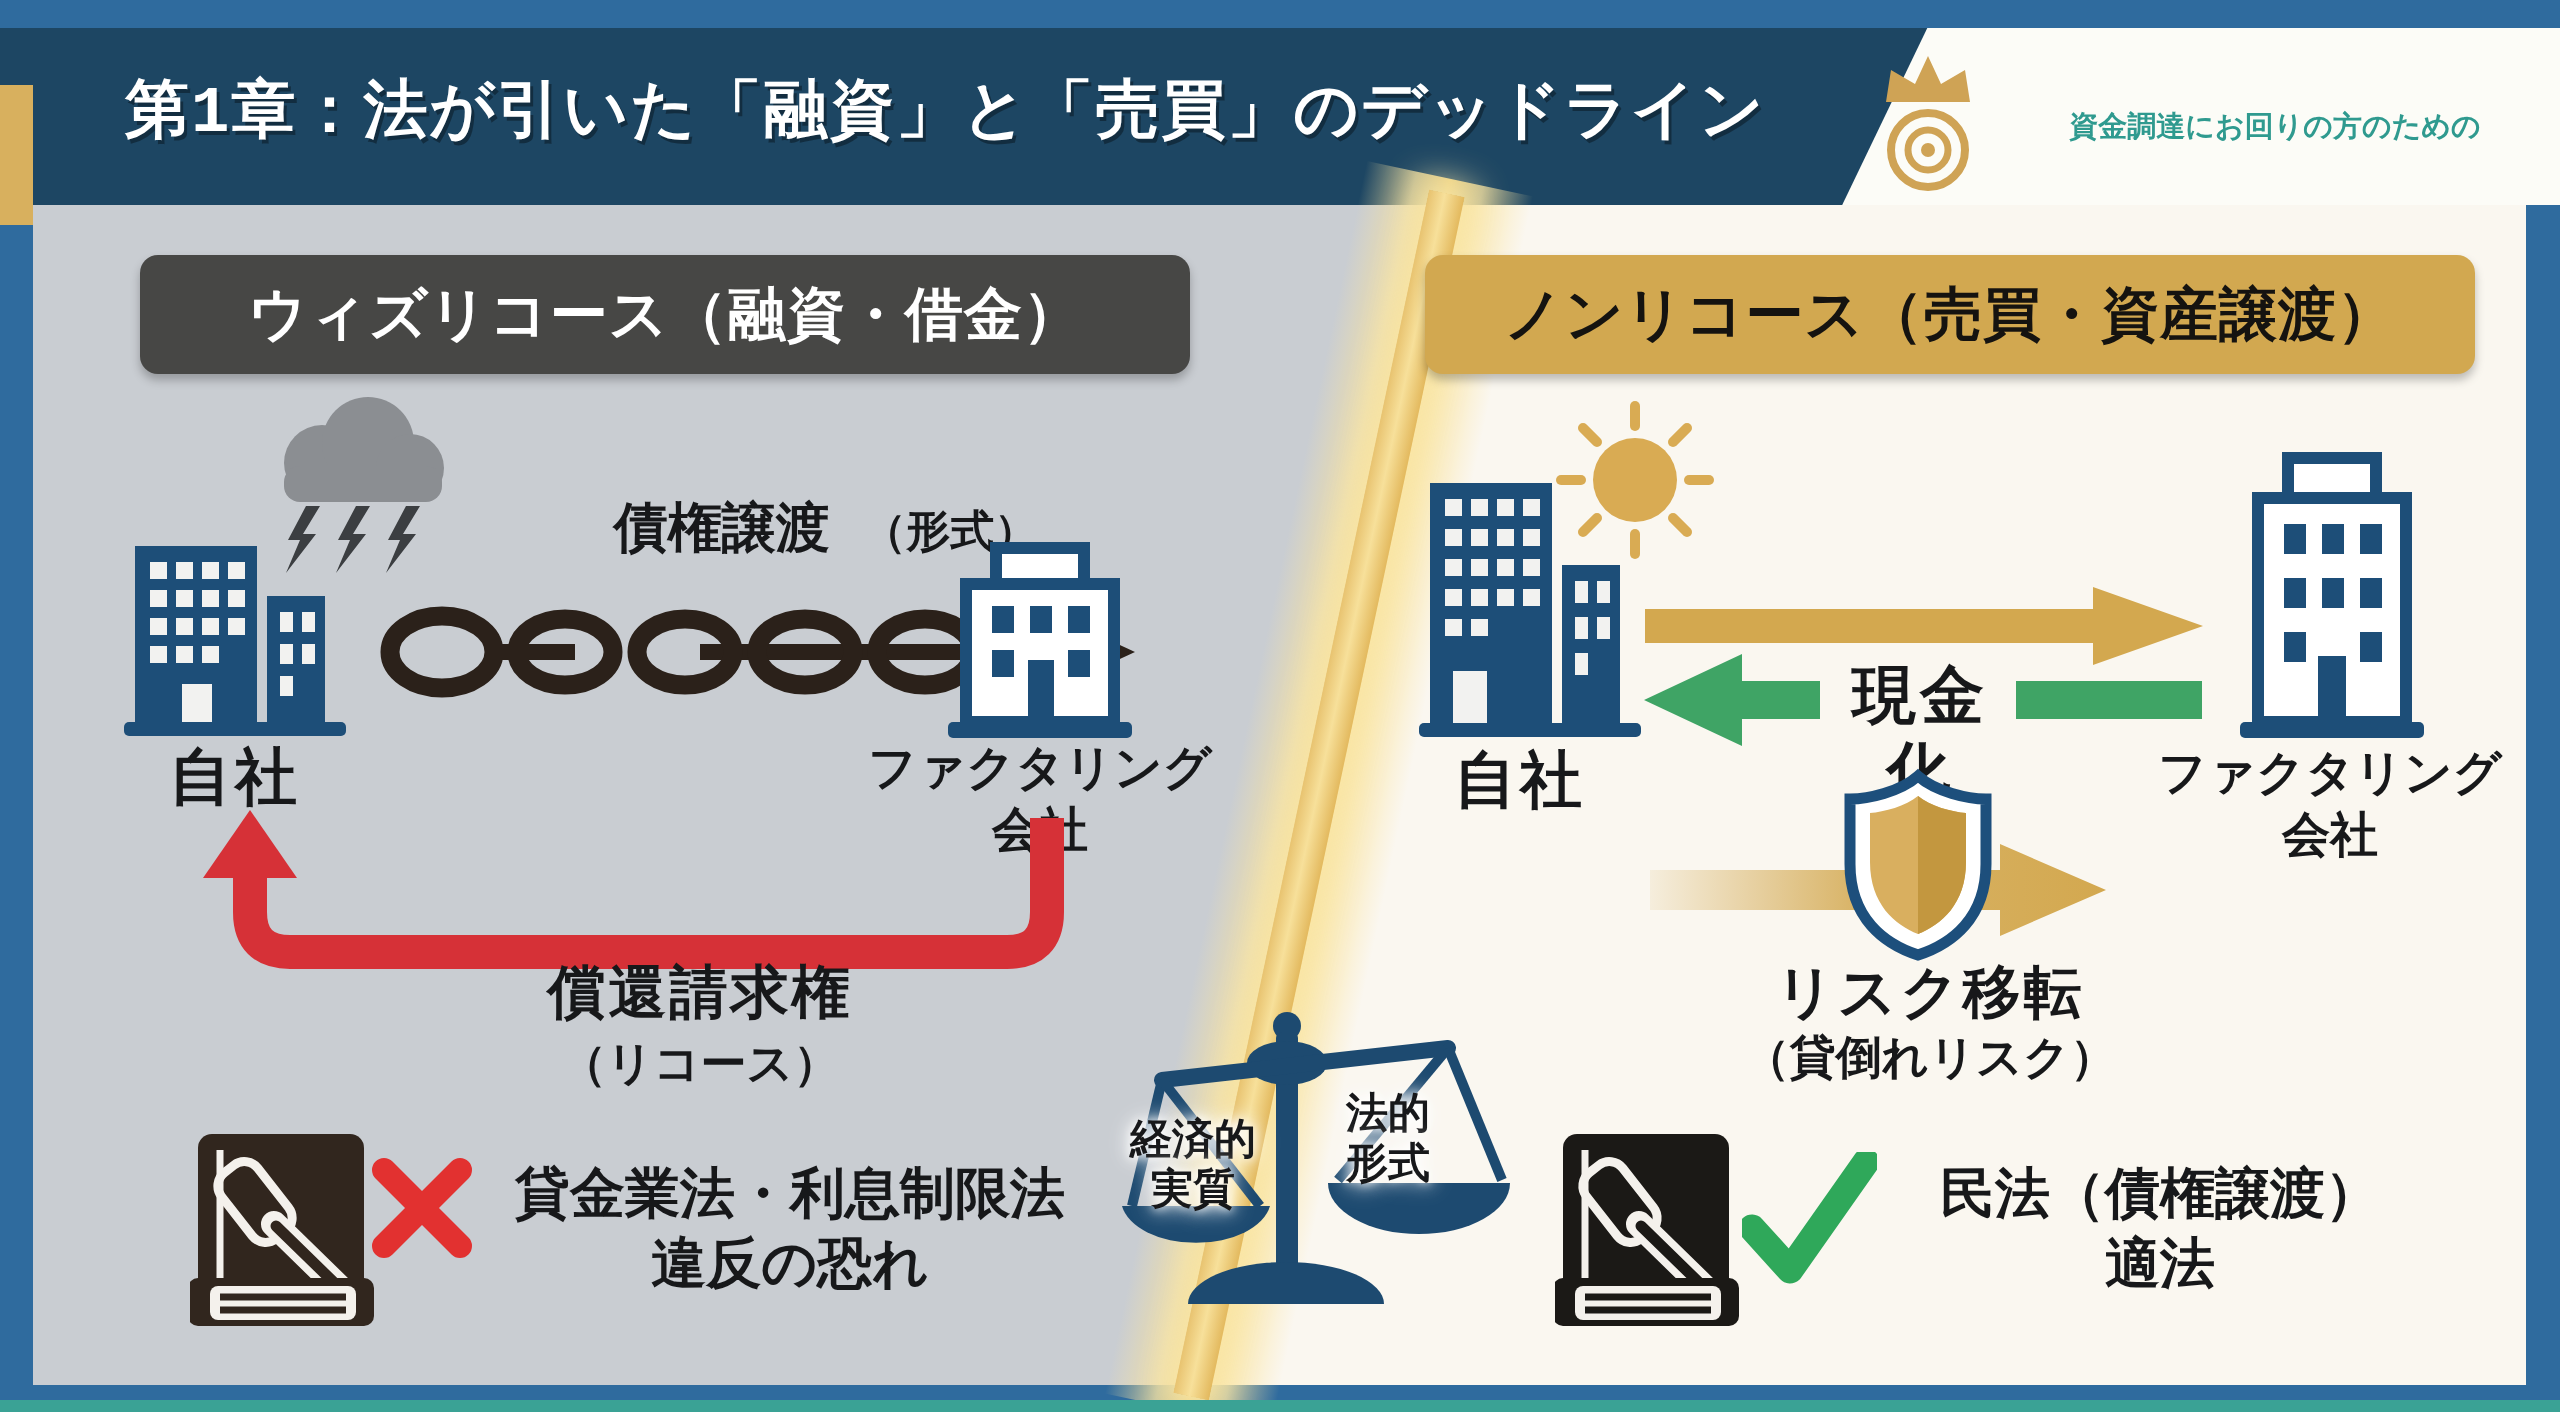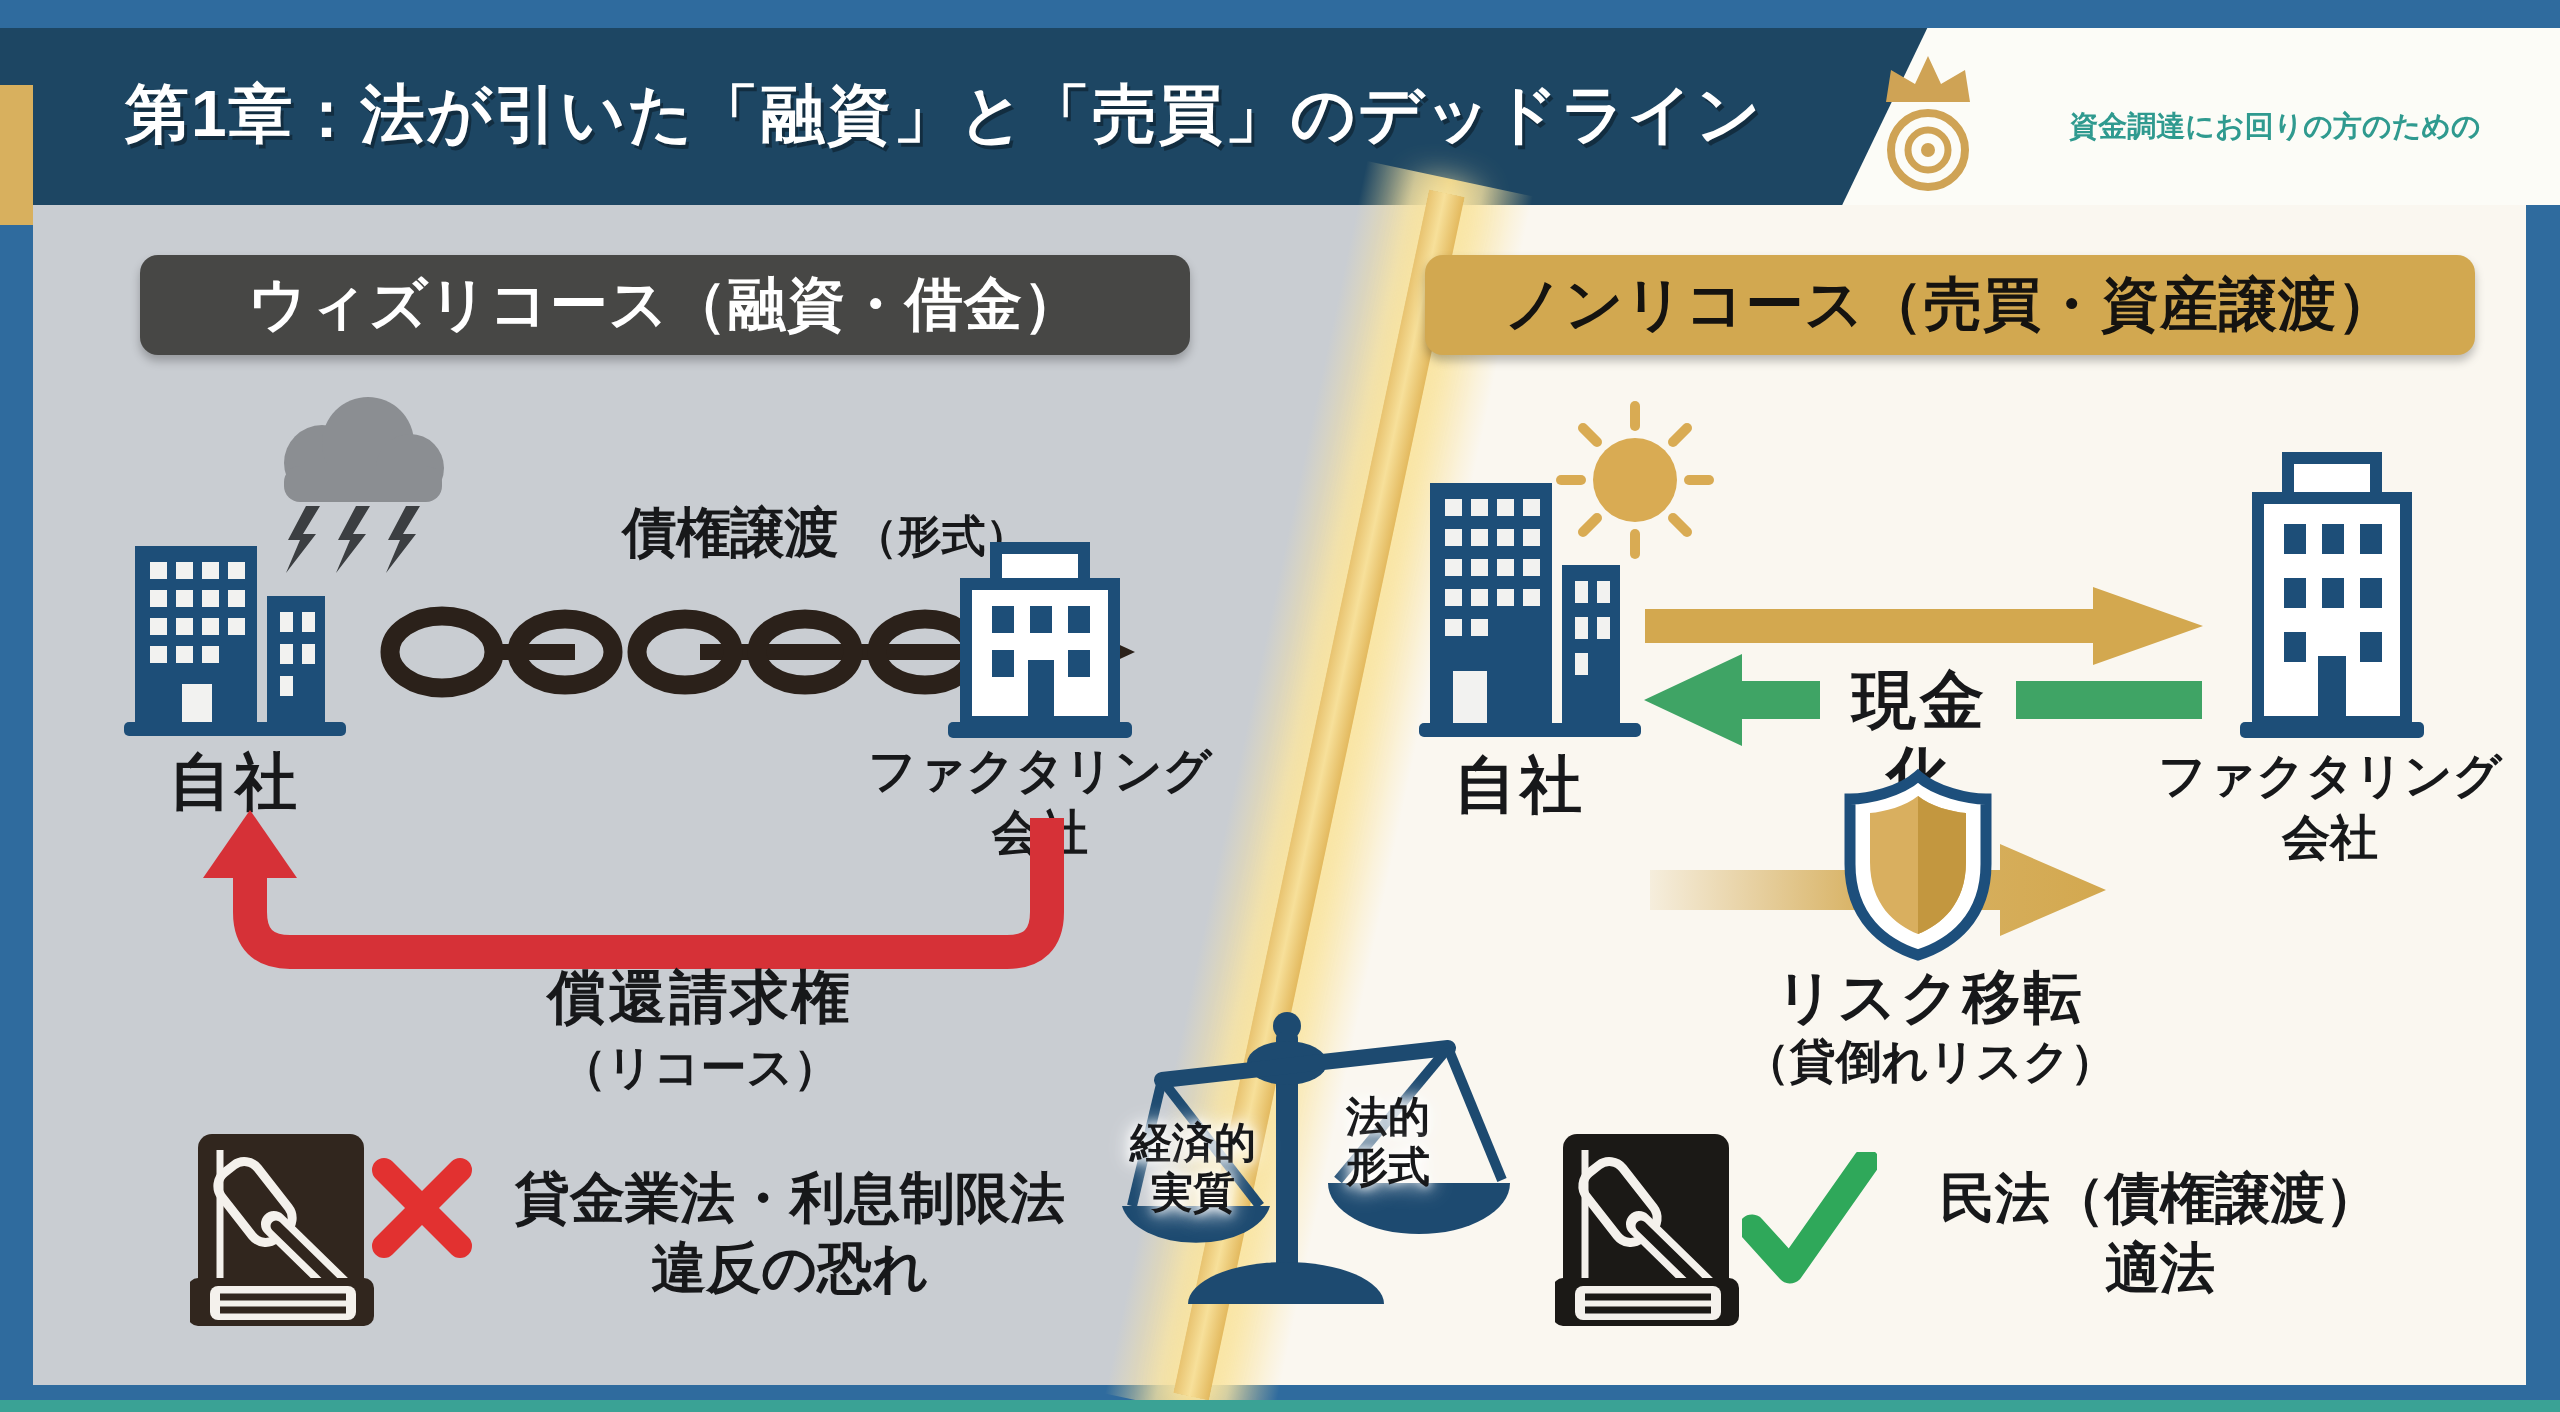--- a/index.html
+++ b/index.html
@@ -1,17 +1,17 @@
 <!DOCTYPE html>
 <html><head>
 <meta charset="utf-8">
 <style>
   html,body{margin:0;padding:0;background:#24577f;}
   #stage{position:relative;width:2560px;height:1412px;overflow:hidden;
-         background:#2f6b9e;font-family:Liberation Sans, sans-serif;}
+         background:#2f6b9e;font-family:Liberation Mono, monospace;}
   .abs{position:absolute;}
 
   
   .header-band{left:0;top:28px;width:2560px;height:177px;background:#1d4663;}
   .gold-corner{left:0;top:85px;width:33px;height:140px;background:#d8b05e;}
   .logo-wedge{left:1820px;top:28px;width:740px;height:177px;background:#fcfcf7;
               clip-path:polygon(14.5% 0,100% 0,100% 100%,3% 100%);}
   .panel-gray{left:0;top:0;width:2560px;height:1412px;background:#c9cdd2;
               clip-path:polygon(33px 205px,1445px 205px,1193px 1385px,33px 1385px);}
   .panel-white{left:0;top:0;width:2560px;height:1412px;background:#faf7f0;
@@ -21,21 +21,21 @@
              rgba(247,216,130,.95) 50%,rgba(250,228,160,.75) 70%,rgba(252,240,200,0) 100%);}
   .beam-core{left:1301px;top:180px;width:36px;height:1230px;transform:rotate(12deg);
              background:linear-gradient(90deg,#e8c370,#f7e09a 45%,#e3b95e);
              box-shadow:0 0 34px 10px rgba(250,232,170,.9);}
   .bottom-teal{left:0;top:1400px;width:2560px;height:12px;background:#3aa295;}
 
   
   .jp{font-weight:bold;color:#17181a;text-align:center;line-height:1.2;}
   .title{left:125px;top:82px;width:1700px;font-size:64px;font-weight:900;color:#ffffff;
          text-align:left;letter-spacing:2px;text-shadow:3px 4px 0 rgba(0,0,0,.35);line-height:1;}
-  .pill{height:100px;border-radius:18px;display:flex;align-items:center;justify-content:center;
+  .pill{height:119px;border-radius:18px;display:flex;align-items:center;justify-content:center;
         font-size:58px;font-weight:900;letter-spacing:1px;}
   .pill-dark{left:140px;top:255px;width:1050px;background:#474745;color:#fff;
              box-shadow:0 6px 10px rgba(0,0,0,.25);}
   .pill-gold{left:1425px;top:255px;width:1050px;background:#d2a850;color:#151310;
              box-shadow:0 6px 10px rgba(0,0,0,.25);}
   .lbl-flow{font-size:54px;}
   .lbl-flow .note{font-size:44px;}
   .lbl-co{font-size:62px;letter-spacing:4px;}
   .lbl-fact{font-size:48px;line-height:1.3;}
   .lbl-big{font-size:58px;letter-spacing:3px;}

